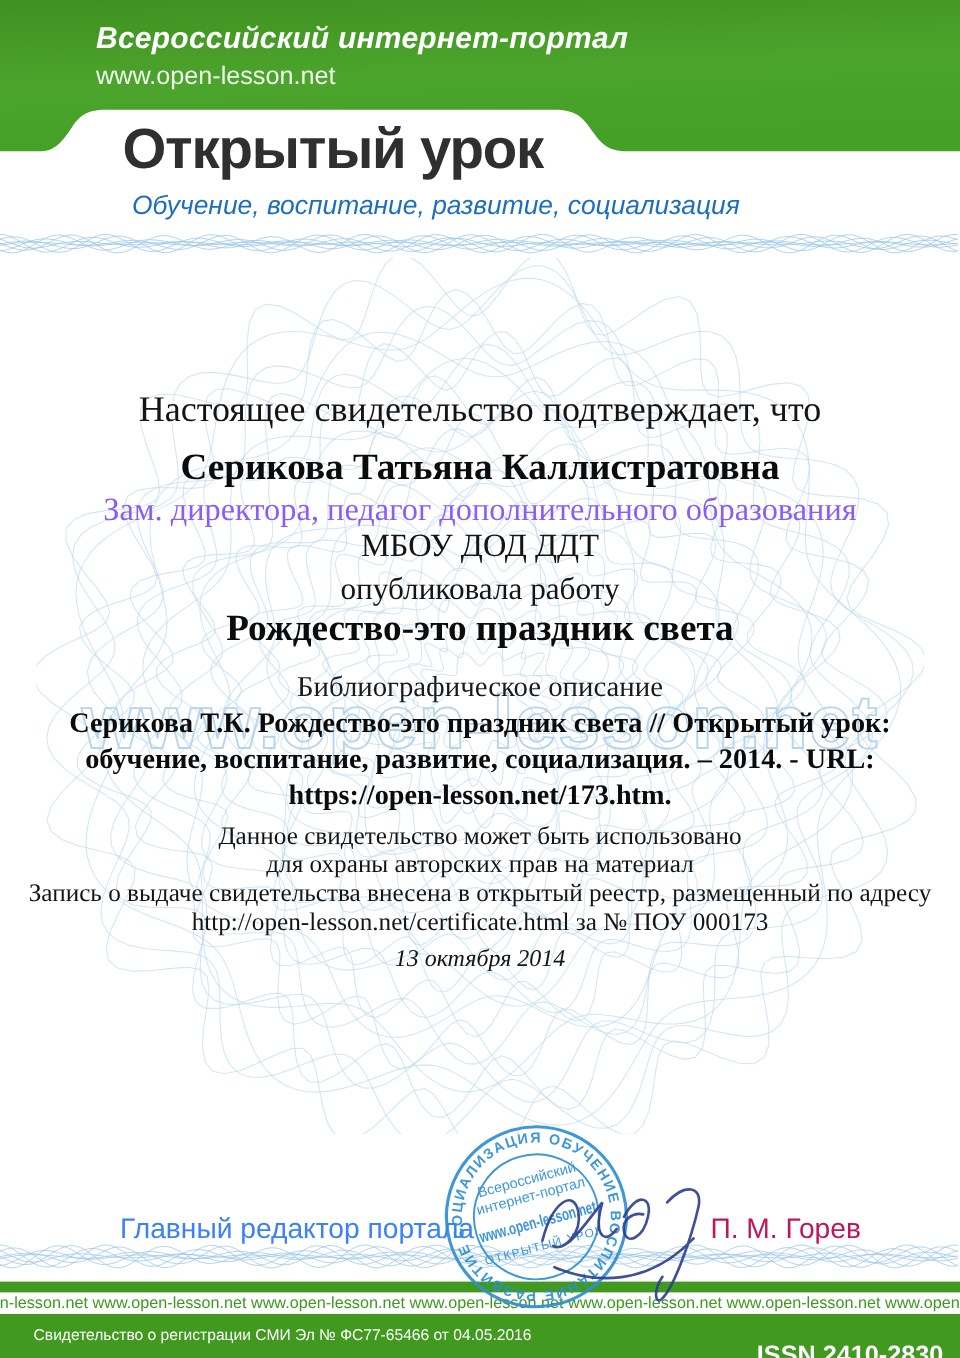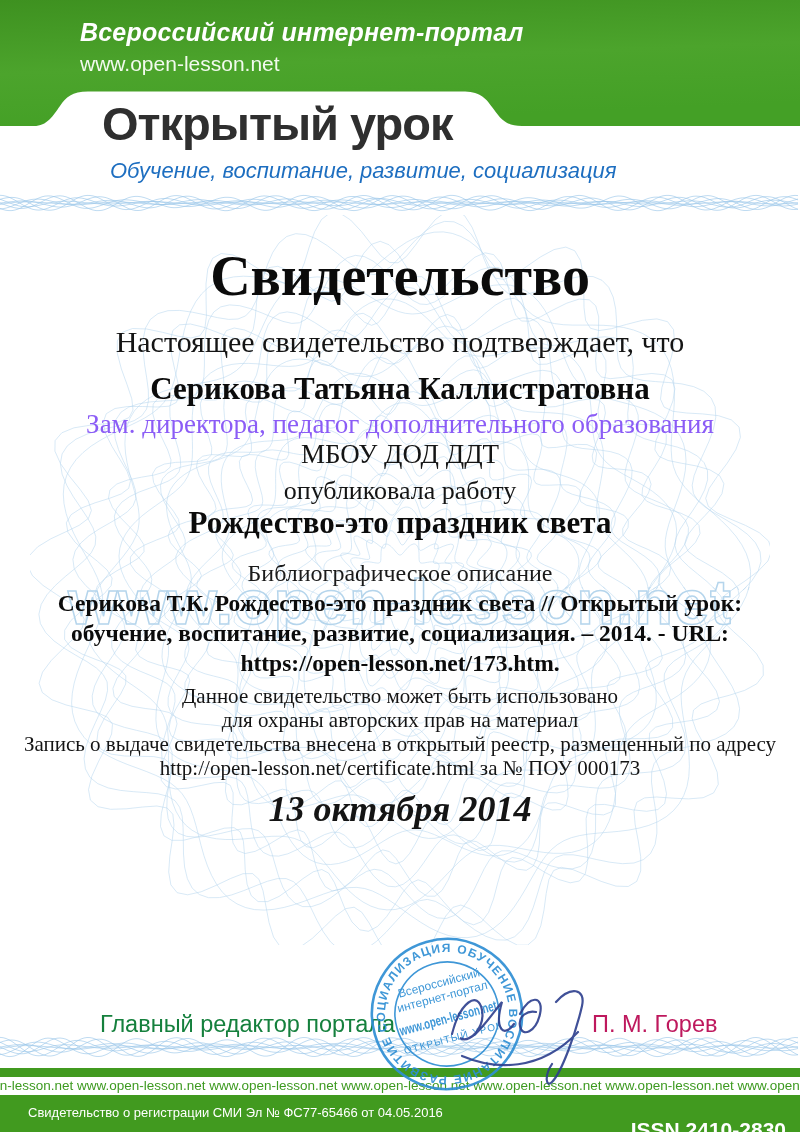--- a/index.html
+++ b/index.html
@@ -30,24 +30,24 @@
   .cert-name{top:371px;z-index:3;font-size:31px;font-weight:bold;color:#0b0b0b;}
   .cert-pos{top:409px;z-index:3;font-size:27px;color:#8b5cf6;}
   .cert-org{top:439px;z-index:3;font-size:27px;color:#141414;}
   .cert-action{top:476px;z-index:3;font-size:26px;color:#141414;}
   .cert-work{top:505px;z-index:3;font-size:31px;font-weight:bold;color:#0b0b0b;}
   .bib-label{top:560px;z-index:3;font-size:24px;color:#1a1a1a;}
   .bib-text{left:38px;top:588px;width:724px;z-index:3;text-align:center;
             font-size:23.5px;font-weight:bold;color:#0b0b0b;line-height:1.28;}
   .note{z-index:3;font-size:21px;color:#141414;line-height:24px;}
   .n1{top:684px;} .n2{top:708px;} .n3{top:732px;} .n4{top:756px;}
-  .cert-date{top:788px;z-index:3;font-size:36px;font-style:italic;color:#141414;font-weight:bold;}
+  .cert-date{top:788px;z-index:3;font-size:20px;font-style:italic;color:#141414;}
   
   .editor-label{left:100px;top:1011px;z-index:4;font-family:"Liberation Sans",sans-serif;
-                font-size:23.5px;color:#15803d;}
+                font-size:23.5px;color:#3b82f6;}
   .editor-name{left:592px;top:1011px;z-index:4;font-family:"Liberation Sans",sans-serif;
                font-size:23.5px;color:#be185d;}
   .stamp{left:358px;top:925px;z-index:7;}
   .sign{left:420px;top:972px;z-index:8;}
   
   .footer{left:0;top:1068px;width:800px;height:64px;background:#419a1f;z-index:4;}
   .url-strip{position:absolute;left:0;top:9px;width:800px;height:18px;background:#ffffff;
              overflow:hidden;white-space:nowrap;font-family:"Liberation Sans",sans-serif;
              font-size:13.5px;line-height:18px;color:#3d9a20;text-indent:-55px;}
   .reg-text{position:absolute;left:28px;top:37px;font-family:"Liberation Sans",sans-serif;
@@ -125,21 +125,20 @@
       <path d="M0.0,22.6L3.0,22.2L6.0,21.4L9.0,20.2L12.0,18.9L15.0,17.4L18.0,15.8L21.0,14.3L24.0,13.0L27.0,11.8L30.0,10.9L33.0,10.4L36.0,10.1L39.0,10.1L42.0,10.5L45.0,11.0L48.0,11.8L51.0,12.6L54.0,13.5L57.0,14.5L60.0,15.3L63.0,16.0L66.0,16.6L69.0,17.1L72.0,17.3L75.0,17.4L78.0,17.4L81.0,17.2L84.0,16.9L87.0,16.5L90.0,16.1L93.0,15.7L96.0,15.3L99.0,14.9L102.0,14.6L105.0,14.3L108.0,14.1L111.0,13.9L114.0,13.8L117.0,13.8L120.0,13.8L123.0,13.9L126.0,14.0L129.0,14.2L132.0,14.5L135.0,14.7L138.0,15.1L141.0,15.4L144.0,15.7L147.0,16.1L150.0,16.4L153.0,16.7L156.0,16.9L159.0,17.0L162.0,17.0L165.0,16.8L168.0,16.6L171.0,16.1L174.0,15.6L177.0,14.9L180.0,14.2L183.0,13.4L186.0,12.7L189.0,11.9L192.0,11.4L195.0,10.9L198.0,10.8L201.0,10.8L204.0,11.1L207.0,11.8L210.0,12.6L213.0,13.7L216.0,15.0L219.0,16.4L222.0,17.8L225.0,19.1L228.0,20.3L231.0,21.2L234.0,21.8L237.0,22.0L240.0,21.8L243.0,21.2L246.0,20.1L249.0,18.7L252.0,17.1L255.0,15.2L258.0,13.2L261.0,11.2L264.0,9.5L267.0,7.9L270.0,6.8L273.0,6.1L276.0,5.9L279.0,6.3L282.0,7.2L285.0,8.5L288.0,10.3L291.0,12.4L294.0,14.6L297.0,16.9L300.0,19.1L303.0,21.0L306.0,22.6L309.0,23.8L312.0,24.4L315.0,24.5L318.0,24.0L321.0,23.1L324.0,21.6L327.0,19.8L330.0,17.8L333.0,15.6L336.0,13.4L339.0,11.4L342.0,9.7L345.0,8.3L348.0,7.3L351.0,6.8L354.0,6.8L357.0,7.3L360.0,8.2L363.0,9.5L366.0,11.0L369.0,12.7L372.0,14.4L375.0,16.1L378.0,17.6L381.0,18.8L384.0,19.8L387.0,20.4L390.0,20.7L393.0,20.6L396.0,20.2L399.0,19.5L402.0,18.6L405.0,17.6L408.0,16.5L411.0,15.5L414.0,14.5L417.0,13.6L420.0,12.9L423.0,12.4L426.0,12.1L429.0,12.0L432.0,12.1L435.0,12.3L438.0,12.7L441.0,13.2L444.0,13.7L447.0,14.2L450.0,14.7L453.0,15.2L456.0,15.6L459.0,15.9L462.0,16.2L465.0,16.3L468.0,16.4L471.0,16.4L474.0,16.3L477.0,16.1L480.0,15.9L483.0,15.7L486.0,15.5L489.0,15.2L492.0,14.9L495.0,14.6L498.0,14.3L501.0,14.0L504.0,13.8L507.0,13.6L510.0,13.5L513.0,13.4L516.0,13.4L519.0,13.6L522.0,13.8L525.0,14.2L528.0,14.6L531.0,15.2L534.0,15.8L537.0,16.4L540.0,17.0L543.0,17.6L546.0,18.1L549.0,18.4L552.0,18.5L555.0,18.4L558.0,18.1L561.0,17.6L564.0,16.8L567.0,15.9L570.0,14.8L573.0,13.6L576.0,12.4L579.0,11.2L582.0,10.2L585.0,9.4L588.0,8.9L591.0,8.7L594.0,9.0L597.0,9.6L600.0,10.5L603.0,11.9L606.0,13.4L609.0,15.2L612.0,17.0L615.0,18.8L618.0,20.5L621.0,21.9L624.0,22.9L627.0,23.5L630.0,23.6L633.0,23.2L636.0,22.3L639.0,20.9L642.0,19.2L645.0,17.2L648.0,15.0L651.0,12.7L654.0,10.6L657.0,8.7L660.0,7.2L663.0,6.1L666.0,5.5L669.0,5.5L672.0,6.0L675.0,7.1L678.0,8.6L681.0,10.5L684.0,12.6L687.0,14.8L690.0,17.1L693.0,19.1L696.0,20.9L699.0,22.3L702.0,23.3L705.0,23.7L708.0,23.7L711.0,23.1L714.0,22.1L717.0,20.7L720.0,19.0L723.0,17.2L726.0,15.3L729.0,13.5L732.0,11.9L735.0,10.5L738.0,9.5L741.0,8.8L744.0,8.5L747.0,8.7L750.0,9.2L753.0,9.9L756.0,11.0L759.0,12.2L762.0,13.4L765.0,14.7L768.0,15.9L771.0,16.9L774.0,17.7L777.0,18.3L780.0,18.6L783.0,18.7L786.0,18.6L789.0,18.3L792.0,17.8L795.0,17.2L798.0,16.5" fill="none" stroke="#9ac7e9" stroke-width="0.8" opacity="0.8"></path>
       <path d="M0.0,16.8L3.0,16.2L6.0,15.7L9.0,15.1L12.0,14.7L15.0,14.3L18.0,14.0L21.0,13.7L24.0,13.6L27.0,13.6L30.0,13.6L33.0,13.7L36.0,13.9L39.0,14.1L42.0,14.3L45.0,14.6L48.0,14.9L51.0,15.2L54.0,15.5L57.0,15.7L60.0,16.0L63.0,16.2L66.0,16.4L69.0,16.5L72.0,16.5L75.0,16.5L78.0,16.3L81.0,16.1L84.0,15.7L87.0,15.2L90.0,14.7L93.0,14.1L96.0,13.5L99.0,12.9L102.0,12.4L105.0,12.0L108.0,11.7L111.0,11.6L114.0,11.7L117.0,12.1L120.0,12.6L123.0,13.4L126.0,14.4L129.0,15.5L132.0,16.7L135.0,17.9L138.0,19.0L141.0,19.9L144.0,20.6L147.0,21.0L150.0,21.1L153.0,20.8L156.0,20.1L159.0,19.1L162.0,17.7L165.0,16.1L168.0,14.3L171.0,12.5L174.0,10.8L177.0,9.2L180.0,7.9L183.0,7.0L186.0,6.5L189.0,6.5L192.0,7.1L195.0,8.1L198.0,9.5L201.0,11.3L204.0,13.4L207.0,15.6L210.0,17.8L213.0,19.9L216.0,21.7L219.0,23.2L222.0,24.1L225.0,24.6L228.0,24.5L231.0,23.8L234.0,22.6L237.0,21.0L240.0,19.0L243.0,16.8L246.0,14.6L249.0,12.4L252.0,10.3L255.0,8.6L258.0,7.3L261.0,6.5L264.0,6.2L267.0,6.4L270.0,7.1L273.0,8.2L276.0,9.7L279.0,11.4L282.0,13.3L285.0,15.2L288.0,17.0L291.0,18.6L294.0,19.9L297.0,20.9L300.0,21.4L303.0,21.6L306.0,21.4L309.0,20.8L312.0,19.9L315.0,18.8L318.0,17.6L321.0,16.3L324.0,15.0L327.0,13.8L330.0,12.8L333.0,12.0L336.0,11.5L339.0,11.2L342.0,11.2L345.0,11.3L348.0,11.7L351.0,12.3L354.0,12.9L357.0,13.6L360.0,14.3L363.0,14.9L366.0,15.5L369.0,16.0L372.0,16.4L375.0,16.6L378.0,16.7L381.0,16.7L384.0,16.7L387.0,16.5L390.0,16.3L393.0,16.0L396.0,15.7L399.0,15.4L402.0,15.1L405.0,14.8L408.0,14.5L411.0,14.2L414.0,14.0L417.0,13.9L420.0,13.8L423.0,13.7L426.0,13.7L429.0,13.8L432.0,14.0L435.0,14.2L438.0,14.5L441.0,14.9L444.0,15.3L447.0,15.8L450.0,16.3L453.0,16.7L456.0,17.2L459.0,17.5L462.0,17.7L465.0,17.7L468.0,17.6L471.0,17.3L474.0,16.8L477.0,16.1L480.0,15.3L483.0,14.4L486.0,13.4L489.0,12.4L492.0,11.4L495.0,10.6L498.0,10.1L501.0,9.7L504.0,9.7L507.0,10.0L510.0,10.6L513.0,11.6L516.0,12.8L519.0,14.3L522.0,15.9L525.0,17.5L528.0,19.1L531.0,20.6L534.0,21.7L537.0,22.5L540.0,22.9L543.0,22.9L546.0,22.3L549.0,21.3L552.0,19.9L555.0,18.1L558.0,16.1L561.0,14.0L564.0,11.9L567.0,9.9L570.0,8.2L573.0,6.8L576.0,5.9L579.0,5.5L582.0,5.7L585.0,6.4L588.0,7.7L591.0,9.4L594.0,11.4L597.0,13.6L600.0,15.9L603.0,18.1L606.0,20.1L609.0,21.9L612.0,23.2L615.0,24.0L618.0,24.2L621.0,24.0L624.0,23.2L627.0,21.9L630.0,20.3L633.0,18.5L636.0,16.5L639.0,14.4L642.0,12.5L645.0,10.8L648.0,9.4L651.0,8.4L654.0,7.8L657.0,7.7L660.0,8.0L663.0,8.7L666.0,9.7L669.0,10.9L672.0,12.3L675.0,13.8L678.0,15.3L681.0,16.6L684.0,17.7L687.0,18.6L690.0,19.3L693.0,19.6L696.0,19.6L699.0,19.3L702.0,18.9L705.0,18.2L708.0,17.4L711.0,16.6L714.0,15.7L717.0,14.9L720.0,14.2L723.0,13.6L726.0,13.2L729.0,12.9L732.0,12.8L735.0,12.8L738.0,13.0L741.0,13.2L744.0,13.5L747.0,13.9L750.0,14.3L753.0,14.6L756.0,15.0L759.0,15.3L762.0,15.6L765.0,15.8L768.0,16.0L771.0,16.1L774.0,16.2L777.0,16.2L780.0,16.1L783.0,16.0L786.0,15.8L789.0,15.6L792.0,15.3L795.0,15.0L798.0,14.7" fill="none" stroke="#9ac7e9" stroke-width="0.8" opacity="0.8"></path>
       <path d="M0.0,15.0L3.0,14.6L6.0,14.1L9.0,13.7L12.0,13.2L15.0,12.8L18.0,12.6L21.0,12.4L24.0,12.4L27.0,12.5L30.0,12.9L33.0,13.4L36.0,14.1L39.0,14.9L42.0,15.9L45.0,16.8L48.0,17.8L51.0,18.7L54.0,19.4L57.0,19.9L60.0,20.2L63.0,20.1L66.0,19.7L69.0,19.0L72.0,18.0L75.0,16.8L78.0,15.3L81.0,13.7L84.0,12.1L87.0,10.6L90.0,9.2L93.0,8.1L96.0,7.4L99.0,7.2L102.0,7.3L105.0,8.0L108.0,9.1L111.0,10.6L114.0,12.4L117.0,14.4L120.0,16.6L123.0,18.6L126.0,20.6L129.0,22.2L132.0,23.4L135.0,24.2L138.0,24.4L141.0,24.1L144.0,23.3L147.0,21.9L150.0,20.1L153.0,18.1L156.0,15.8L159.0,13.5L162.0,11.3L165.0,9.4L168.0,7.7L171.0,6.5L174.0,5.9L177.0,5.7L180.0,6.1L183.0,7.0L186.0,8.4L189.0,10.1L192.0,12.0L195.0,14.1L198.0,16.1L201.0,18.0L204.0,19.7L207.0,21.0L210.0,21.9L213.0,22.4L216.0,22.4L219.0,22.0L222.0,21.2L225.0,20.1L228.0,18.8L231.0,17.3L234.0,15.8L237.0,14.3L240.0,13.0L243.0,11.9L246.0,11.1L249.0,10.5L252.0,10.3L255.0,10.3L258.0,10.6L261.0,11.2L264.0,11.9L267.0,12.7L270.0,13.6L273.0,14.5L276.0,15.3L279.0,16.0L282.0,16.6L285.0,17.0L288.0,17.2L291.0,17.3L294.0,17.3L297.0,17.1L300.0,16.8L303.0,16.5L306.0,16.1L309.0,15.7L312.0,15.3L315.0,14.9L318.0,14.6L321.0,14.3L324.0,14.1L327.0,13.9L330.0,13.8L333.0,13.8L336.0,13.8L339.0,13.9L342.0,14.0L345.0,14.2L348.0,14.5L351.0,14.7L354.0,15.1L357.0,15.4L360.0,15.8L363.0,16.1L366.0,16.5L369.0,16.8L372.0,17.0L375.0,17.1L378.0,17.1L381.0,16.9L384.0,16.6L387.0,16.2L390.0,15.6L393.0,14.9L396.0,14.2L399.0,13.3L402.0,12.5L405.0,11.8L408.0,11.2L411.0,10.8L414.0,10.6L417.0,10.7L420.0,11.0L423.0,11.7L426.0,12.6L429.0,13.7L432.0,15.0L435.0,16.4L438.0,17.9L441.0,19.2L444.0,20.4L447.0,21.3L450.0,21.9L453.0,22.2L456.0,21.9L459.0,21.3L462.0,20.2L465.0,18.8L468.0,17.1L471.0,15.2L474.0,13.2L477.0,11.2L480.0,9.4L483.0,7.9L486.0,6.7L489.0,6.0L492.0,5.9L495.0,6.2L498.0,7.1L501.0,8.5L504.0,10.3L507.0,12.4L510.0,14.6L513.0,16.9L516.0,19.1L519.0,21.0L522.0,22.6L525.0,23.8L528.0,24.4L531.0,24.5L534.0,24.0L537.0,23.0L540.0,21.6L543.0,19.8L546.0,17.7L549.0,15.6L552.0,13.4L555.0,11.4L558.0,9.7L561.0,8.3L564.0,7.4L567.0,6.9L570.0,7.0L573.0,7.5L576.0,8.4L579.0,9.6L582.0,11.1L585.0,12.7L588.0,14.4L591.0,16.0L594.0,17.5L597.0,18.7L600.0,19.7L603.0,20.3L606.0,20.5L609.0,20.4L612.0,20.0L615.0,19.4L618.0,18.5L621.0,17.5L624.0,16.5L627.0,15.4L630.0,14.5L633.0,13.6L636.0,13.0L639.0,12.5L642.0,12.2L645.0,12.1L648.0,12.2L651.0,12.4L654.0,12.8L657.0,13.3L660.0,13.8L663.0,14.3L666.0,14.8L669.0,15.2L672.0,15.6L675.0,15.9L678.0,16.1L681.0,16.3L684.0,16.3L687.0,16.3L690.0,16.2L693.0,16.1L696.0,15.9L699.0,15.7L702.0,15.5L705.0,15.2L708.0,14.9L711.0,14.6L714.0,14.3L717.0,14.0L720.0,13.8L723.0,13.5L726.0,13.4L729.0,13.3L732.0,13.4L735.0,13.5L738.0,13.8L741.0,14.1L744.0,14.6L747.0,15.2L750.0,15.8L753.0,16.5L756.0,17.1L759.0,17.7L762.0,18.2L765.0,18.5L768.0,18.7L771.0,18.6L774.0,18.3L777.0,17.7L780.0,16.9L783.0,15.9L786.0,14.8L789.0,13.5L792.0,12.3L795.0,11.1L798.0,10.0" fill="none" stroke="#9ac7e9" stroke-width="0.8" opacity="0.8"></path>
       <path d="M0.0,10.5L3.0,9.4L6.0,8.6L9.0,8.1L12.0,8.0L15.0,8.3L18.0,9.0L21.0,10.2L24.0,11.7L27.0,13.4L30.0,15.4L33.0,17.3L36.0,19.3L39.0,21.0L42.0,22.4L45.0,23.4L48.0,24.0L51.0,24.0L54.0,23.5L57.0,22.5L60.0,21.0L63.0,19.2L66.0,17.1L69.0,14.8L72.0,12.5L75.0,10.4L78.0,8.5L81.0,7.0L84.0,6.0L87.0,5.5L90.0,5.6L93.0,6.2L96.0,7.3L99.0,8.8L102.0,10.7L105.0,12.8L108.0,15.0L111.0,17.1L114.0,19.1L117.0,20.7L120.0,22.0L123.0,22.9L126.0,23.2L129.0,23.1L132.0,22.5L135.0,21.5L138.0,20.1L141.0,18.5L144.0,16.9L147.0,15.1L150.0,13.5L153.0,12.1L156.0,10.9L159.0,10.0L162.0,9.5L165.0,9.3L168.0,9.5L171.0,10.0L174.0,10.7L177.0,11.6L180.0,12.7L183.0,13.8L186.0,14.8L189.0,15.8L192.0,16.6L195.0,17.3L198.0,17.7L201.0,18.0L204.0,18.0L207.0,17.9L210.0,17.6L213.0,17.2L216.0,16.7L219.0,16.2L222.0,15.6L225.0,15.1L228.0,14.7L231.0,14.3L234.0,14.0L237.0,13.8L240.0,13.7L243.0,13.6L246.0,13.7L249.0,13.8L252.0,13.9L255.0,14.1L258.0,14.4L261.0,14.6L264.0,14.9L267.0,15.2L270.0,15.5L273.0,15.8L276.0,16.0L279.0,16.3L282.0,16.4L285.0,16.6L288.0,16.6L291.0,16.5L294.0,16.4L297.0,16.1L300.0,15.7L303.0,15.2L306.0,14.7L309.0,14.1L312.0,13.4L315.0,12.8L318.0,12.3L321.0,11.8L324.0,11.5L327.0,11.5L330.0,11.6L333.0,12.0L336.0,12.6L339.0,13.4L342.0,14.4L345.0,15.5L348.0,16.8L351.0,18.0L354.0,19.1L357.0,20.1L360.0,20.8L363.0,21.2L366.0,21.3L369.0,20.9L372.0,20.2L375.0,19.1L378.0,17.8L381.0,16.1L384.0,14.3L387.0,12.5L390.0,10.7L393.0,9.1L396.0,7.8L399.0,6.9L402.0,6.4L405.0,6.4L408.0,7.0L411.0,8.0L414.0,9.5L417.0,11.3L420.0,13.4L423.0,15.6L426.0,17.9L429.0,19.9L432.0,21.8L435.0,23.2L438.0,24.1L441.0,24.6L444.0,24.4L447.0,23.8L450.0,22.6L453.0,21.0L456.0,19.0L459.0,16.8L462.0,14.6L465.0,12.4L468.0,10.4L471.0,8.7L474.0,7.4L477.0,6.6L480.0,6.3L483.0,6.5L486.0,7.2L489.0,8.3L492.0,9.8L495.0,11.5L498.0,13.3L501.0,15.2L504.0,17.0L507.0,18.5L510.0,19.8L513.0,20.7L516.0,21.3L519.0,21.4L522.0,21.2L525.0,20.6L528.0,19.8L531.0,18.7L534.0,17.5L537.0,16.2L540.0,15.0L543.0,13.9L546.0,12.9L549.0,12.1L552.0,11.6L555.0,11.3L558.0,11.3L561.0,11.5L564.0,11.9L567.0,12.4L570.0,13.0L573.0,13.7L576.0,14.3L579.0,15.0L582.0,15.5L585.0,16.0L588.0,16.3L591.0,16.5L594.0,16.7L597.0,16.7L600.0,16.6L603.0,16.4L606.0,16.2L609.0,15.9L612.0,15.6L615.0,15.3L618.0,15.0L621.0,14.8L624.0,14.5L627.0,14.2L630.0,14.0L633.0,13.9L636.0,13.7L639.0,13.7L642.0,13.7L645.0,13.8L648.0,13.9L651.0,14.2L654.0,14.5L657.0,14.9L660.0,15.3L663.0,15.8L666.0,16.3L669.0,16.8L672.0,17.3L675.0,17.6L678.0,17.8L681.0,17.9L684.0,17.7L687.0,17.4L690.0,16.9L693.0,16.2L696.0,15.3L699.0,14.3L702.0,13.3L705.0,12.3L708.0,11.3L711.0,10.5L714.0,9.9L717.0,9.5L720.0,9.5L723.0,9.9L726.0,10.5L729.0,11.5L732.0,12.8L735.0,14.3L738.0,15.9L741.0,17.6L744.0,19.2L747.0,20.7L750.0,21.9L753.0,22.7L756.0,23.1L759.0,23.0L762.0,22.4L765.0,21.4L768.0,19.9L771.0,18.2L774.0,16.1L777.0,14.0L780.0,11.8L783.0,9.8L786.0,8.1L789.0,6.7L792.0,5.9L795.0,5.5L798.0,5.7" fill="none" stroke="#9ac7e9" stroke-width="0.8" opacity="0.8"></path>
       <path d="M0.0,5.4L3.0,5.7L6.0,6.5L9.0,7.8L12.0,9.5L15.0,11.6L18.0,13.8L21.0,16.0L24.0,18.2L27.0,20.1L30.0,21.8L33.0,22.9L36.0,23.6L39.0,23.8L42.0,23.5L45.0,22.7L48.0,21.4L51.0,19.9L54.0,18.1L57.0,16.2L60.0,14.3L63.0,12.6L66.0,11.0L69.0,9.8L72.0,9.0L75.0,8.5L78.0,8.4L81.0,8.8L84.0,9.4L87.0,10.4L90.0,11.5L93.0,12.8L96.0,14.1L99.0,15.3L102.0,16.5L105.0,17.4L108.0,18.1L111.0,18.6L114.0,18.8L117.0,18.8L120.0,18.5L123.0,18.1L126.0,17.5L129.0,16.9L132.0,16.2L135.0,15.5L138.0,14.9L141.0,14.3L144.0,13.9L147.0,13.6L150.0,13.3L153.0,13.3L156.0,13.3L159.0,13.4L162.0,13.6L165.0,13.8L168.0,14.1L171.0,14.4L174.0,14.7L177.0,15.0L180.0,15.3L183.0,15.6L186.0,15.8L189.0,16.0L192.0,16.2L195.0,16.3L198.0,16.3L201.0,16.3L204.0,16.2L207.0,16.0L210.0,15.7L213.0,15.4L216.0,15.0L219.0,14.5L222.0,14.1L225.0,13.6L228.0,13.1L231.0,12.7L234.0,12.4L237.0,12.3L240.0,12.2L243.0,12.4L246.0,12.8L249.0,13.3L252.0,14.1L255.0,14.9L258.0,15.9L261.0,16.9L264.0,17.9L267.0,18.8L270.0,19.6L273.0,20.1L276.0,20.3L279.0,20.3L282.0,19.9L285.0,19.2L288.0,18.1L291.0,16.8L294.0,15.3L297.0,13.7L300.0,12.0L303.0,10.4L306.0,9.1L309.0,8.0L312.0,7.3L315.0,7.0L318.0,7.2L321.0,7.9L324.0,9.0L327.0,10.5L330.0,12.4L333.0,14.4L336.0,16.6L339.0,18.7L342.0,20.6L345.0,22.3L348.0,23.5L351.0,24.3L354.0,24.5L357.0,24.1L360.0,23.3L363.0,21.9L366.0,20.1L369.0,18.1L372.0,15.8L375.0,13.5L378.0,11.3L381.0,9.4L384.0,7.8L387.0,6.6L390.0,5.9L393.0,5.8L396.0,6.2L399.0,7.1L402.0,8.5L405.0,10.2L408.0,12.1L411.0,14.1L414.0,16.1L417.0,18.0L420.0,19.6L423.0,20.9L426.0,21.8L429.0,22.2L432.0,22.3L435.0,21.9L438.0,21.1L441.0,20.0L444.0,18.7L447.0,17.2L450.0,15.8L453.0,14.4L456.0,13.1L459.0,12.0L462.0,11.2L465.0,10.7L468.0,10.4L471.0,10.5L474.0,10.8L477.0,11.3L480.0,12.0L483.0,12.8L486.0,13.7L489.0,14.5L492.0,15.3L495.0,16.0L498.0,16.5L501.0,16.9L504.0,17.1L507.0,17.2L510.0,17.1L513.0,17.0L516.0,16.7L519.0,16.4L522.0,16.0L525.0,15.6L528.0,15.3L531.0,14.9L534.0,14.6L537.0,14.3L540.0,14.1L543.0,13.9L546.0,13.8L549.0,13.8L552.0,13.8L555.0,13.9L558.0,14.0L561.0,14.2L564.0,14.4L567.0,14.7L570.0,15.1L573.0,15.4L576.0,15.8L579.0,16.2L582.0,16.5L585.0,16.8L588.0,17.1L591.0,17.2L594.0,17.2L597.0,17.0L600.0,16.7L603.0,16.3L606.0,15.6L609.0,14.9L612.0,14.1L615.0,13.3L618.0,12.4L621.0,11.7L624.0,11.1L627.0,10.6L630.0,10.4L633.0,10.5L636.0,10.9L639.0,11.5L642.0,12.5L645.0,13.7L648.0,15.0L651.0,16.5L654.0,17.9L657.0,19.3L660.0,20.6L663.0,21.5L666.0,22.1L669.0,22.3L672.0,22.1L675.0,21.4L678.0,20.3L681.0,18.9L684.0,17.1L687.0,15.2L690.0,13.1L693.0,11.1L696.0,9.3L699.0,7.8L702.0,6.6L705.0,5.9L708.0,5.8L711.0,6.2L714.0,7.1L717.0,8.5L720.0,10.3L723.0,12.4L726.0,14.6L729.0,16.9L732.0,19.1L735.0,21.0L738.0,22.6L741.0,23.8L744.0,24.4L747.0,24.4L750.0,24.0L753.0,23.0L756.0,21.5L759.0,19.7L762.0,17.7L765.0,15.5L768.0,13.4L771.0,11.5L774.0,9.8L777.0,8.4L780.0,7.5L783.0,7.1L786.0,7.1L789.0,7.6L792.0,8.5L795.0,9.7L798.0,11.2" fill="none" stroke="#9ac7e9" stroke-width="0.8" opacity="0.8"></path>
       <path d="M0.0,10.2L3.0,11.6L6.0,13.1L9.0,14.6L12.0,16.0L15.0,17.3L18.0,18.3L21.0,19.1L24.0,19.6L27.0,19.7L30.0,19.6L33.0,19.2L36.0,18.6L39.0,17.9L42.0,17.0L45.0,16.1L48.0,15.3L51.0,14.5L54.0,13.8L57.0,13.3L60.0,13.0L63.0,12.8L66.0,12.7L69.0,12.8L72.0,13.0L75.0,13.3L78.0,13.7L81.0,14.0L84.0,14.4L87.0,14.8L90.0,15.2L93.0,15.5L96.0,15.8L99.0,16.0L102.0,16.1L105.0,16.2L108.0,16.2L111.0,16.2L114.0,16.1L117.0,15.9L120.0,15.7L123.0,15.5L126.0,15.2L129.0,14.8L132.0,14.5L135.0,14.1L138.0,13.8L141.0,13.4L144.0,13.2L147.0,13.0L150.0,12.9L153.0,12.9L156.0,13.1L159.0,13.5L162.0,13.9L165.0,14.6L168.0,15.3L171.0,16.1L174.0,16.9L177.0,17.7L180.0,18.4L183.0,19.0L186.0,19.3L189.0,19.4L192.0,19.3L195.0,18.9L198.0,18.1L201.0,17.2L204.0,16.0L207.0,14.6L210.0,13.2L213.0,11.7L216.0,10.4L219.0,9.3L222.0,8.4L225.0,7.9L228.0,7.8L231.0,8.2L234.0,8.9L237.0,10.1L240.0,11.6L243.0,13.4L246.0,15.4L249.0,17.4L252.0,19.3L255.0,21.1L258.0,22.5L261.0,23.5L264.0,24.1L267.0,24.1L270.0,23.6L273.0,22.6L276.0,21.1L279.0,19.2L282.0,17.0L285.0,14.8L288.0,12.5L291.0,10.4L294.0,8.5L297.0,7.0L300.0,6.0L303.0,5.5L306.0,5.6L309.0,6.2L312.0,7.3L315.0,8.9L318.0,10.8L321.0,12.9L324.0,15.0L327.0,17.1L330.0,19.0L333.0,20.7L336.0,21.9L339.0,22.7L342.0,23.1L345.0,22.9L348.0,22.3L351.0,21.3L354.0,20.0L357.0,18.5L360.0,16.8L363.0,15.1L366.0,13.6L369.0,12.1L372.0,11.0L375.0,10.2L378.0,9.7L381.0,9.5L384.0,9.7L387.0,10.1L390.0,10.9L393.0,11.8L396.0,12.8L399.0,13.8L402.0,14.8L405.0,15.8L408.0,16.6L411.0,17.2L414.0,17.6L417.0,17.8L420.0,17.9L423.0,17.7L426.0,17.5L429.0,17.1L432.0,16.6L435.0,16.1L438.0,15.6L441.0,15.1L444.0,14.7L447.0,14.3L450.0,14.0L453.0,13.8L456.0,13.7L459.0,13.7L462.0,13.7L465.0,13.8L468.0,13.9L471.0,14.1L474.0,14.4L477.0,14.6L480.0,14.9L483.0,15.2L486.0,15.5L489.0,15.8L492.0,16.1L495.0,16.3L498.0,16.5L501.0,16.6L504.0,16.7L507.0,16.6L510.0,16.4L513.0,16.2L516.0,15.8L519.0,15.3L522.0,14.7L525.0,14.0L528.0,13.3L531.0,12.7L534.0,12.1L537.0,11.7L540.0,11.4L543.0,11.3L546.0,11.4L549.0,11.8L552.0,12.5L555.0,13.3L558.0,14.4L561.0,15.6L564.0,16.8L567.0,18.1L570.0,19.2L573.0,20.2L576.0,21.0L579.0,21.4L582.0,21.4L585.0,21.1L588.0,20.3L591.0,19.2L594.0,17.8L597.0,16.1L600.0,14.3L603.0,12.4L606.0,10.6L609.0,9.0L612.0,7.7L615.0,6.8L618.0,6.3L621.0,6.3L624.0,6.9L627.0,8.0L630.0,9.4L633.0,11.3L636.0,13.4L639.0,15.6L642.0,17.9L645.0,20.0L648.0,21.8L651.0,23.2L654.0,24.2L657.0,24.6L660.0,24.4L663.0,23.7L666.0,22.6L669.0,20.9L672.0,19.0L675.0,16.8L678.0,14.6L681.0,12.4L684.0,10.4L687.0,8.7L690.0,7.5L693.0,6.7L696.0,6.4L699.0,6.6L702.0,7.3L705.0,8.4L708.0,9.8L711.0,11.5L714.0,13.4L717.0,15.2L720.0,16.9L723.0,18.5L726.0,19.7L729.0,20.6L732.0,21.1L735.0,21.3L738.0,21.0L741.0,20.5L744.0,19.6L747.0,18.6L750.0,17.4L753.0,16.2L756.0,15.0L759.0,13.9L762.0,13.0L765.0,12.2L768.0,11.7L771.0,11.5L774.0,11.5L777.0,11.7L780.0,12.0L783.0,12.5L786.0,13.1L789.0,13.7L792.0,14.4L795.0,15.0L798.0,15.5" fill="none" stroke="#9ac7e9" stroke-width="0.8" opacity="0.8"></path>
     </svg>
 
   <div class="abs center watermark">www.open-lesson.net</div>
 
-  <div class="abs center cert-title">Свидетельство</div>
   <div class="abs center cert-intro">Настоящее свидетельство подтверждает, что</div>
   <div class="abs center cert-name">Серикова Татьяна Каллистратовна</div>
   <div class="abs center cert-pos">Зам. директора, педагог дополнительного образования</div>
   <div class="abs center cert-org">МБОУ ДОД ДДТ</div>
   <div class="abs center cert-action">опубликовала работу</div>
   <div class="abs center cert-work">Рождество-это праздник света</div>
   <div class="abs center bib-label">Библиографическое описание</div>
   <div class="abs bib-text">Серикова Т.К. Рождество-это праздник света // Открытый урок: обучение, воспитание, развитие, социализация. – 2014. - URL: https://open-lesson.net/173.htm.</div>
   <div class="abs center note n1">Данное свидетельство может быть использовано</div>
   <div class="abs center note n2">для охраны авторских прав на материал</div>

